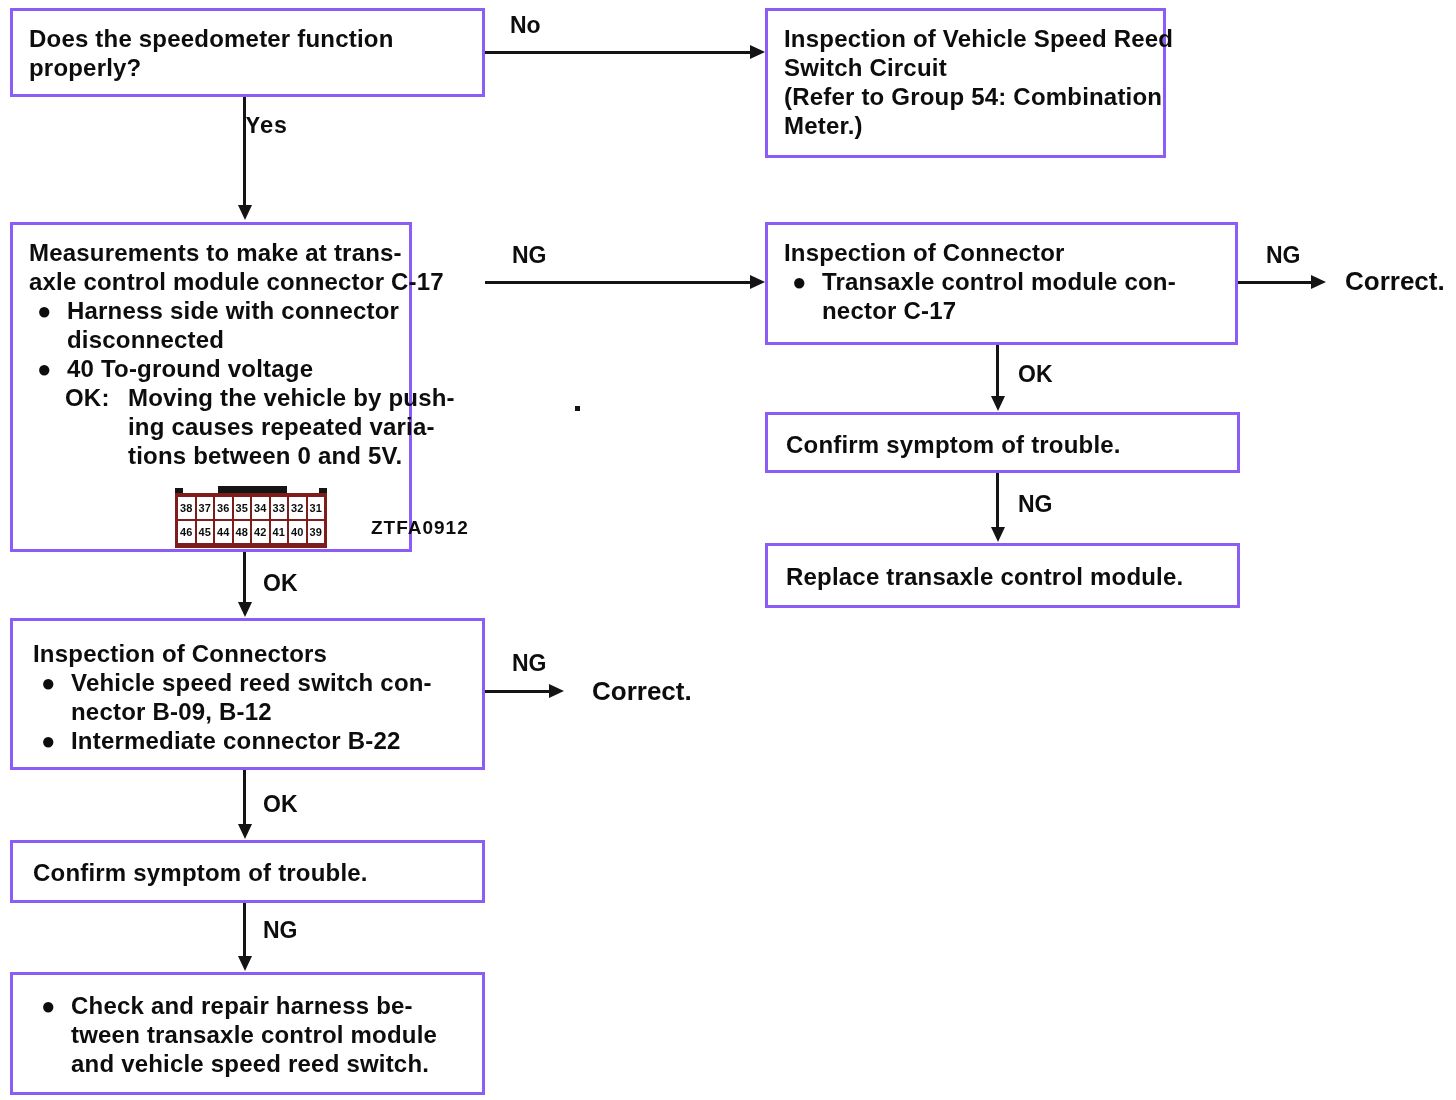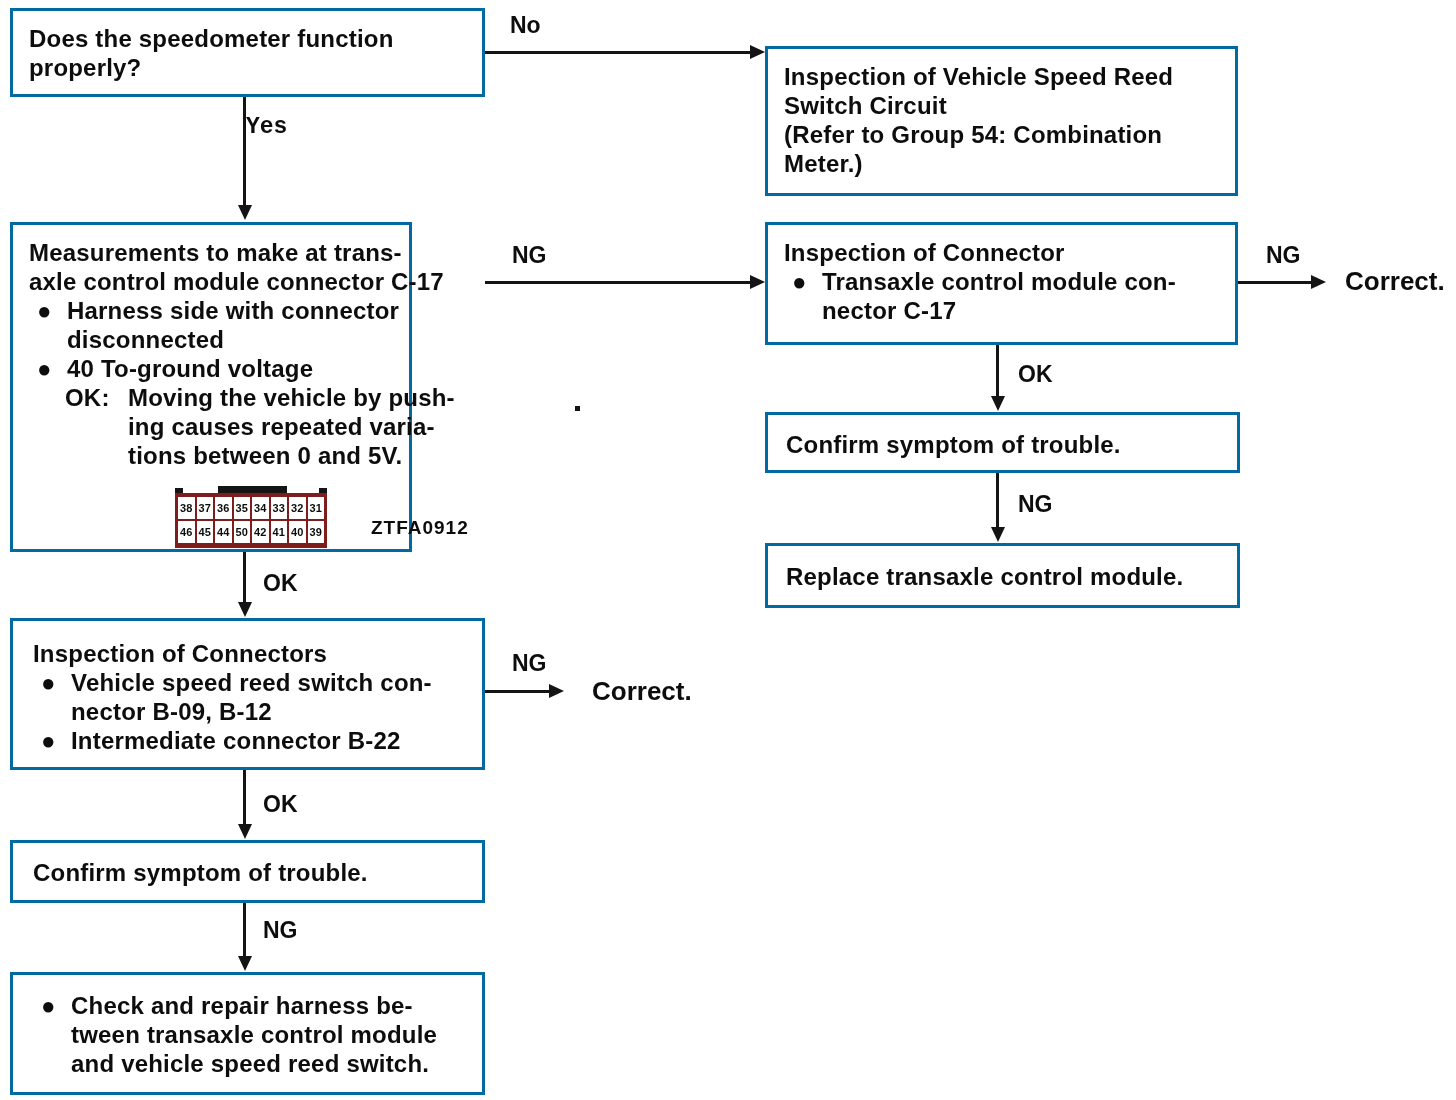--- a/index.html
+++ b/index.html
@@ -6,21 +6,21 @@
   #page{
     position:relative;
     width:1456px;height:1100px;
     background:#ffffff;
     font-family:"Liberation Sans","DejaVu Sans",sans-serif;
     color:#0d0d0d;
     overflow:hidden;
   }
   .box{
     position:absolute;
-    border:3px solid #0369a1;
+    border:3px solid #8b5cf6;
     background:#ffffff;
     box-sizing:border-box;
     font-size:24px;
     line-height:29px;
     font-weight:700;
     letter-spacing:0.2px;
   }
   .line{white-space:nowrap;}
   .pad{padding:13px 16px;}
   .bullet-row{display:flex;white-space:nowrap;}
@@ -85,21 +85,21 @@
 </head>
 <body>
 
 <div id="page">
 
   <div class="box pad" style="left:10px;top:8px;width:475px;height:89px;">
     <div class="line">Does the speedometer function</div>
     <div class="line">properly?</div>
   </div>
 
-  <div class="box pad" style="left:765px;top:8px;width:473px;height:150px;margin-top:38px;">
+  <div class="box pad" style="left:765px;top:8px;width:401px;height:150px;">
     <div class="line">Inspection of Vehicle Speed Reed</div>
     <div class="line">Switch Circuit</div>
     <div class="line">(Refer to Group 54: Combination</div>
     <div class="line">Meter.)</div>
   </div>
 
   <div class="box pad" style="left:10px;top:222px;width:402px;height:330px;">
     <div class="line">Measurements to make at trans-</div>
     <div class="line">axle control module connector C-17</div>
     <div class="bullet-row">
@@ -129,21 +129,21 @@
         <span class="pin">35</span>
         <span class="pin">34</span>
         <span class="pin">33</span>
         <span class="pin">32</span>
         <span class="pin">31</span>
       </div>
       <div class="pin-row">
         <span class="pin">46</span>
         <span class="pin">45</span>
         <span class="pin">44</span>
-        <span class="pin">50</span>
+        <span class="pin">48</span>
         <span class="pin">42</span>
         <span class="pin">41</span>
         <span class="pin">40</span>
         <span class="pin">39</span>
       </div>
     </div>
     <div class="fig-code">ZTFA0912</div>
   </div>
 
   <div class="box pad" style="left:765px;top:222px;width:473px;height:123px;">

